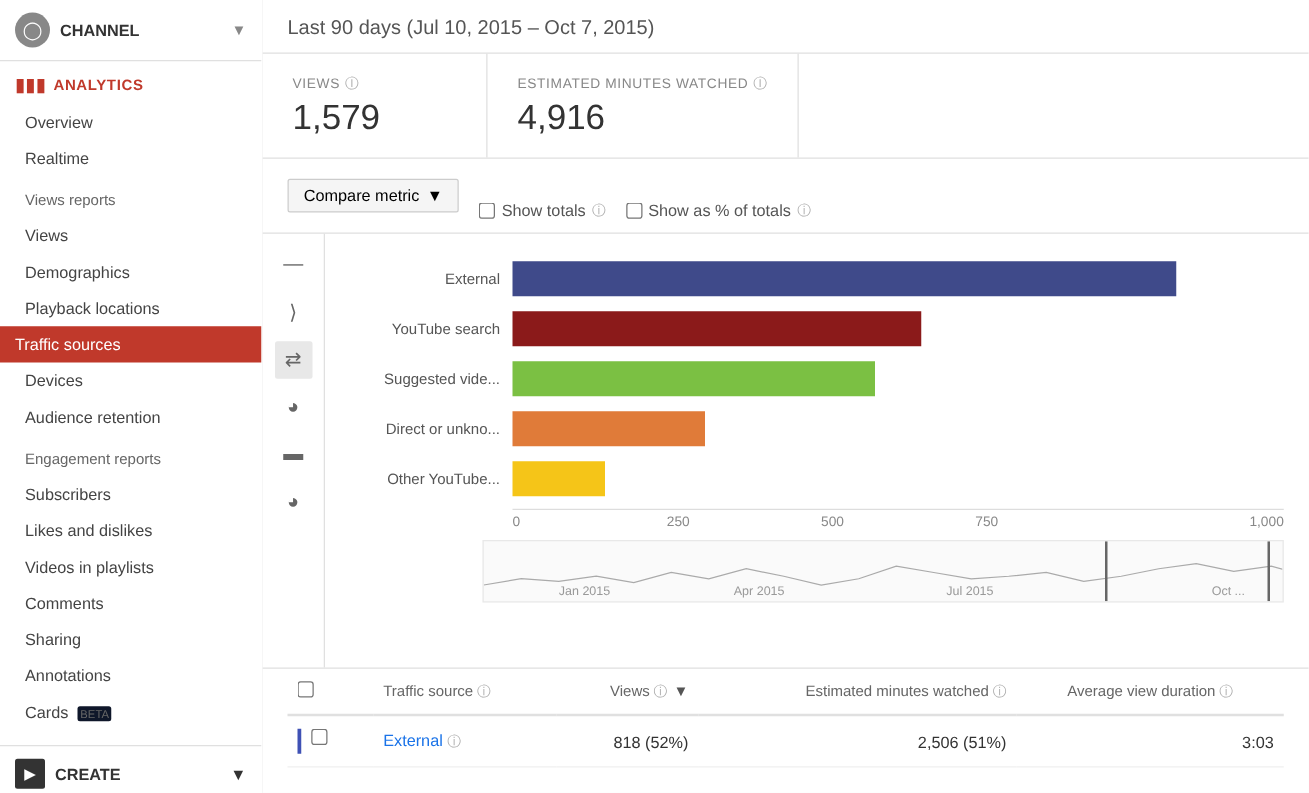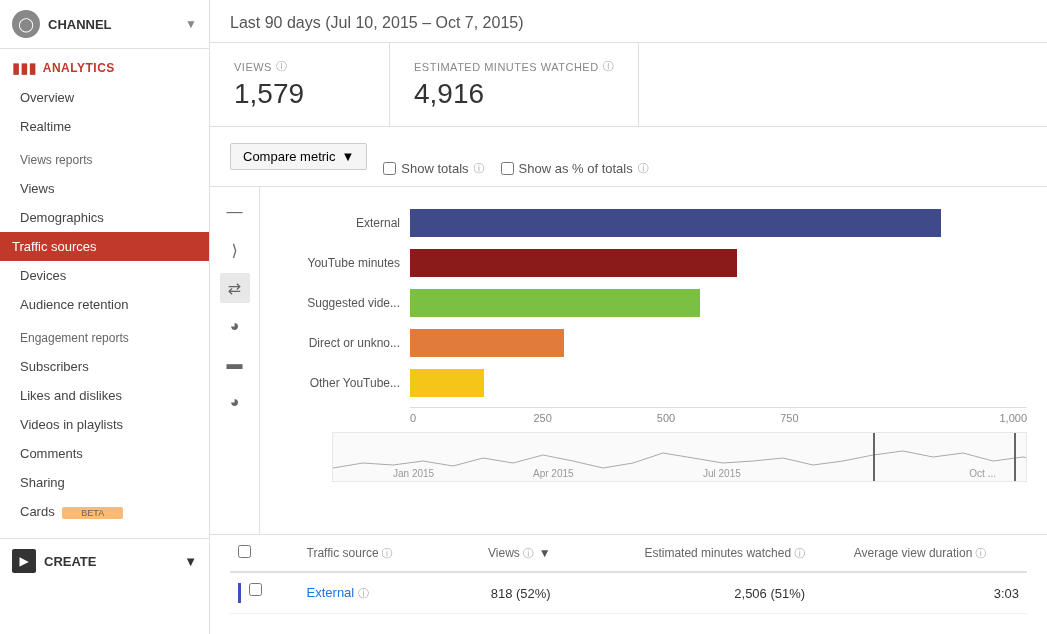--- a/index.html
+++ b/index.html
@@ -73,24 +73,24 @@
     }
     .sidebar-item.group-header {
       padding-top: 12px;
       color: #666;
       font-size: 12px;
     }
 
     .sidebar-beta {
       display: inline-block;
       font-size: 9px;
-      background: #fdba74;
+      background: #0f172a;
       color: #666;
       border-radius: 2px;
-      padding: 1px 19px;
+      padding: 1px 2px;
       margin-left: 4px;
       vertical-align: middle;
     }
 
     .sidebar-create {
       display: flex;
       align-items: center;
       padding: 10px 12px;
       border-top: 1px solid #e0e0e0;
       cursor: pointer;
@@ -262,21 +262,21 @@
     .x-tick {
       font-size: 11px;
       color: #888;
       flex: 1;
       text-align: left;
     }
     .x-tick:last-child { text-align: right; }
 
     
     .sparkline-area {
-      margin-left: 52px;
+      margin-left: 106px;
       margin-top: 8px;
       height: 50px;
       background: #fafafa;
       border: 1px solid #e8e8e8;
       position: relative;
       overflow: hidden;
     }
     .sparkline-label-left, .sparkline-label-right {
       position: absolute;
       font-size: 10px;
@@ -345,30 +345,32 @@
     <span class="analytics-icon">▮▮▮</span>
     <span class="analytics-label">ANALYTICS</span>
   </div>
 
   <div class="sidebar-item">Overview</div>
   <div class="sidebar-item">Realtime</div>
 
   <div class="sidebar-item group-header">Views reports</div>
   <div class="sidebar-item">Views</div>
   <div class="sidebar-item">Demographics</div>
+  <div class="sidebar-item">Playback locations</div>
   <div class="sidebar-item active">Traffic sources</div>
   <div class="sidebar-item">Devices</div>
   <div class="sidebar-item">Audience retention</div>
 
   <div class="sidebar-item group-header">Engagement reports</div>
   <div class="sidebar-item">Subscribers</div>
   <div class="sidebar-item">Likes and dislikes</div>
   <div class="sidebar-item">Videos in playlists</div>
   <div class="sidebar-item">Comments</div>
   <div class="sidebar-item">Sharing</div>
+  <div class="sidebar-item">Annotations</div>
   <div class="sidebar-item">
     Cards <span class="sidebar-beta">BETA</span>
   </div>
 
   <div class="sidebar-create" style="margin-top: 12px;">
     <div class="create-icon">▶</div>
     <span class="create-label">CREATE</span>
     <span class="chevron-icon">▼</span>
   </div>
 
@@ -428,21 +430,21 @@
     <div class="chart-main">
       <div class="bar-chart" id="bar-chart">
 
       <div class="bar-row">
             <div class="bar-label">External</div>
             <div class="bar-track">
               <div class="bar-fill" style="width: 86%; background: rgb(63, 74, 138);"></div>
             </div>
           </div>
           <div class="bar-row">
-            <div class="bar-label">YouTube minutes</div>
+            <div class="bar-label">YouTube search</div>
             <div class="bar-track">
               <div class="bar-fill" style="width: 53%; background: rgb(139, 26, 26);"></div>
             </div>
           </div>
           <div class="bar-row">
             <div class="bar-label">Suggested vide...</div>
             <div class="bar-track">
               <div class="bar-fill" style="width: 47%; background: rgb(123, 192, 67);"></div>
             </div>
           </div>

